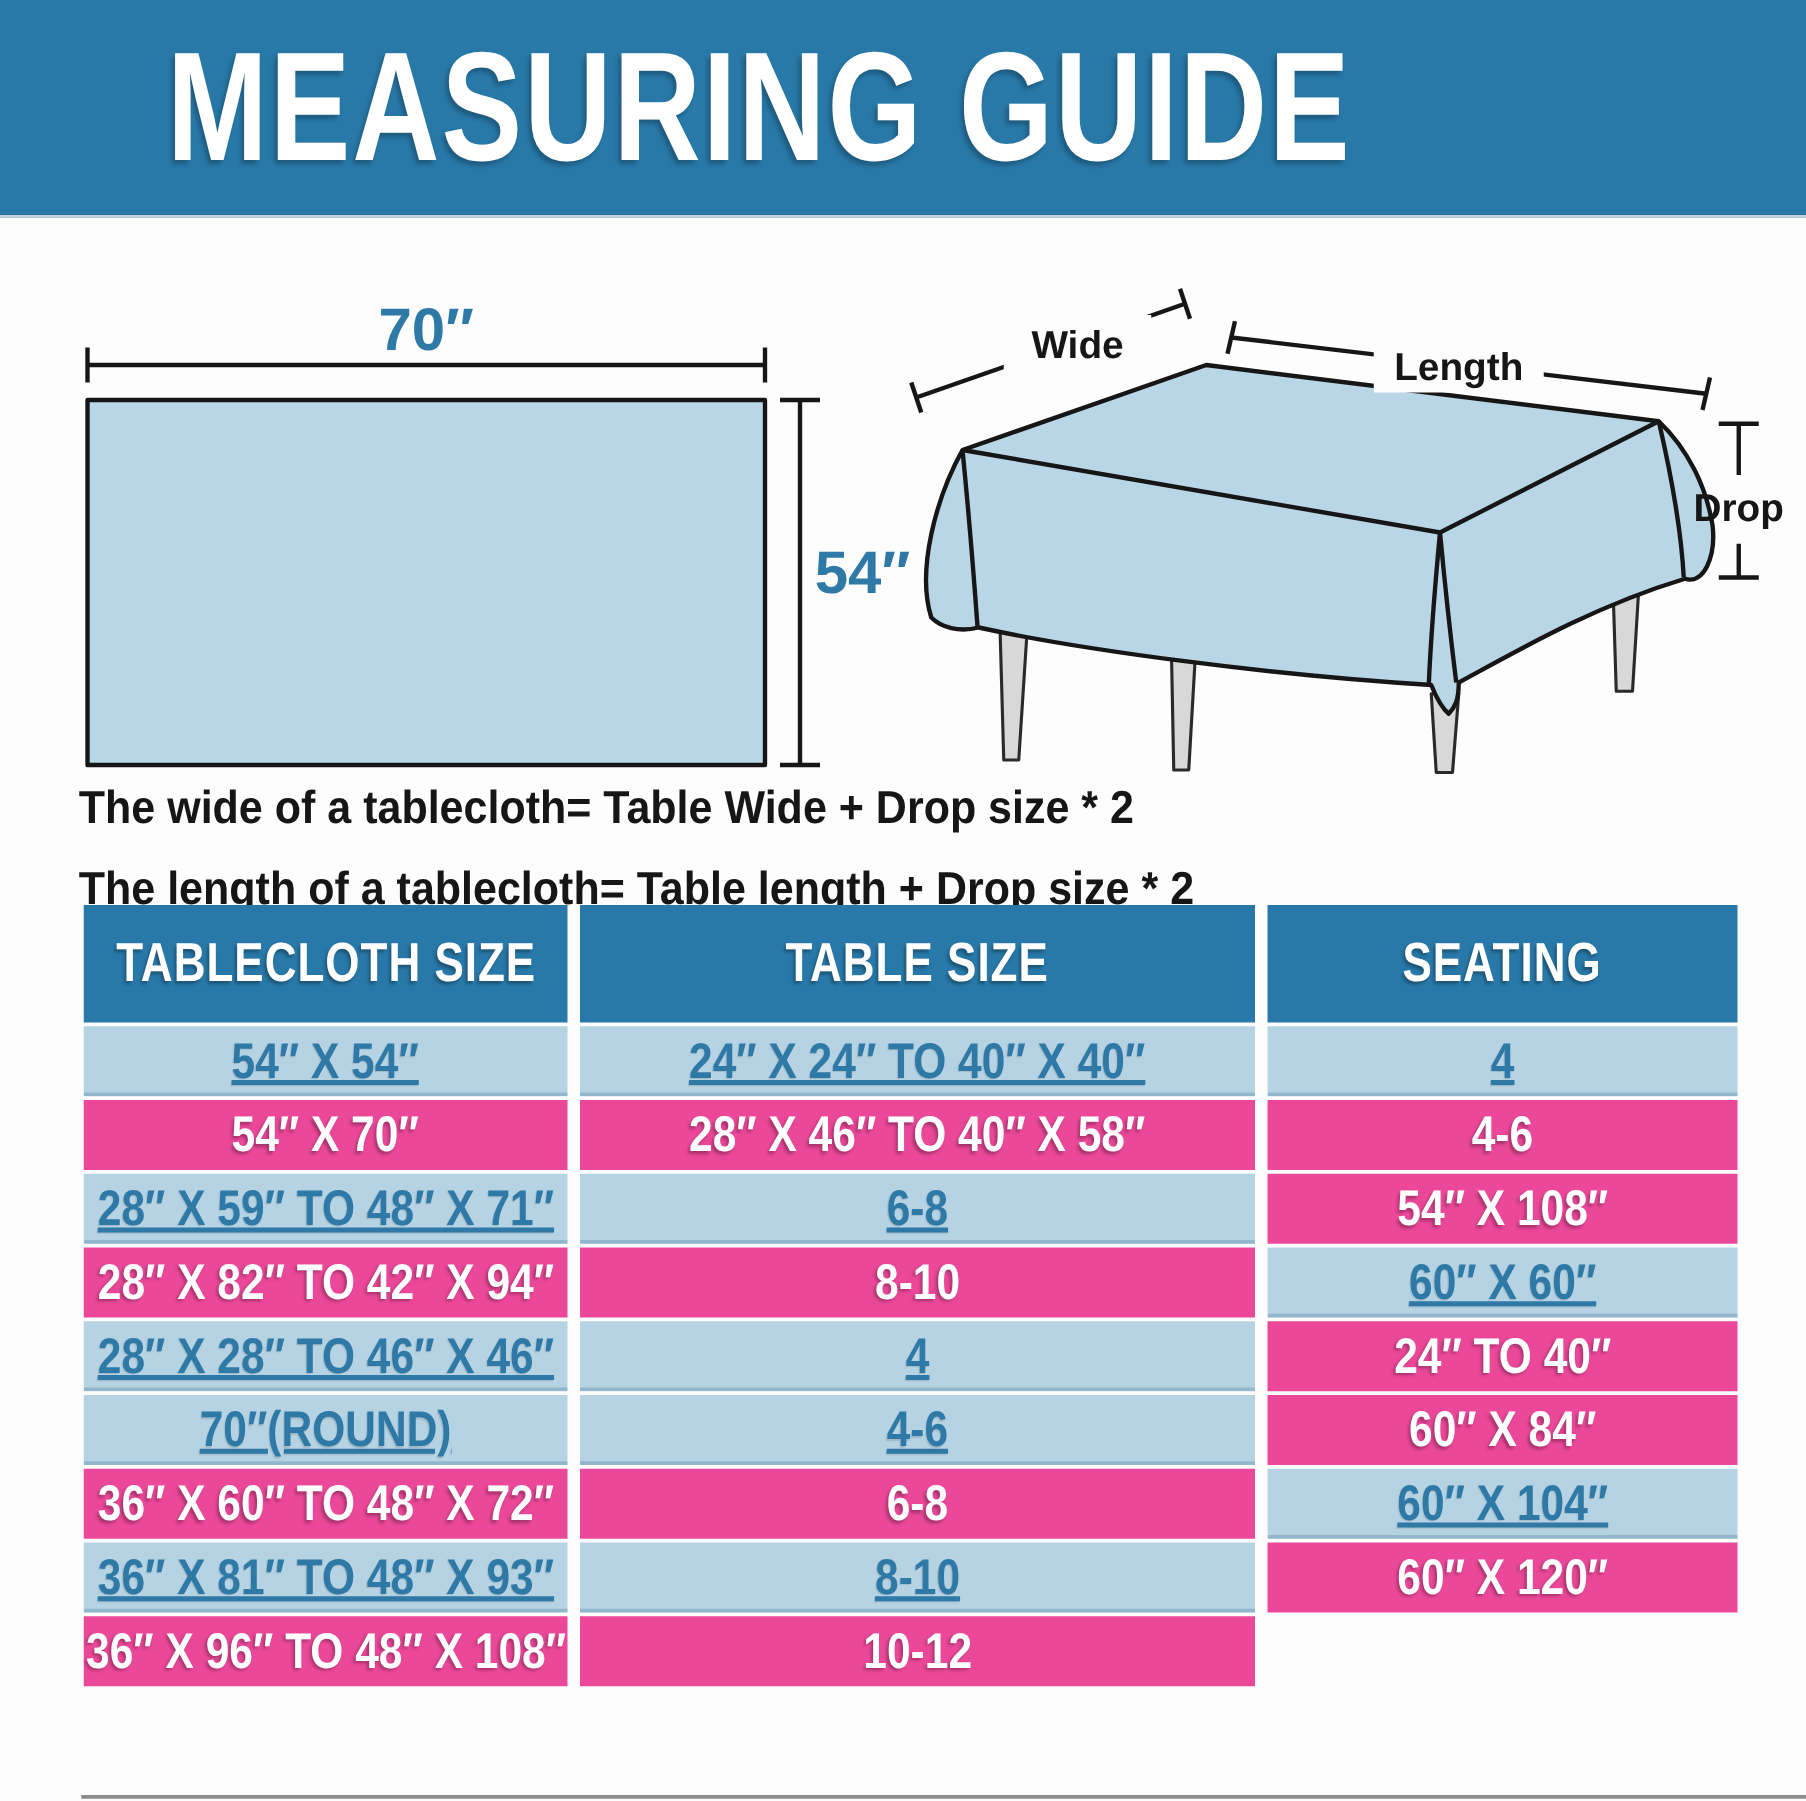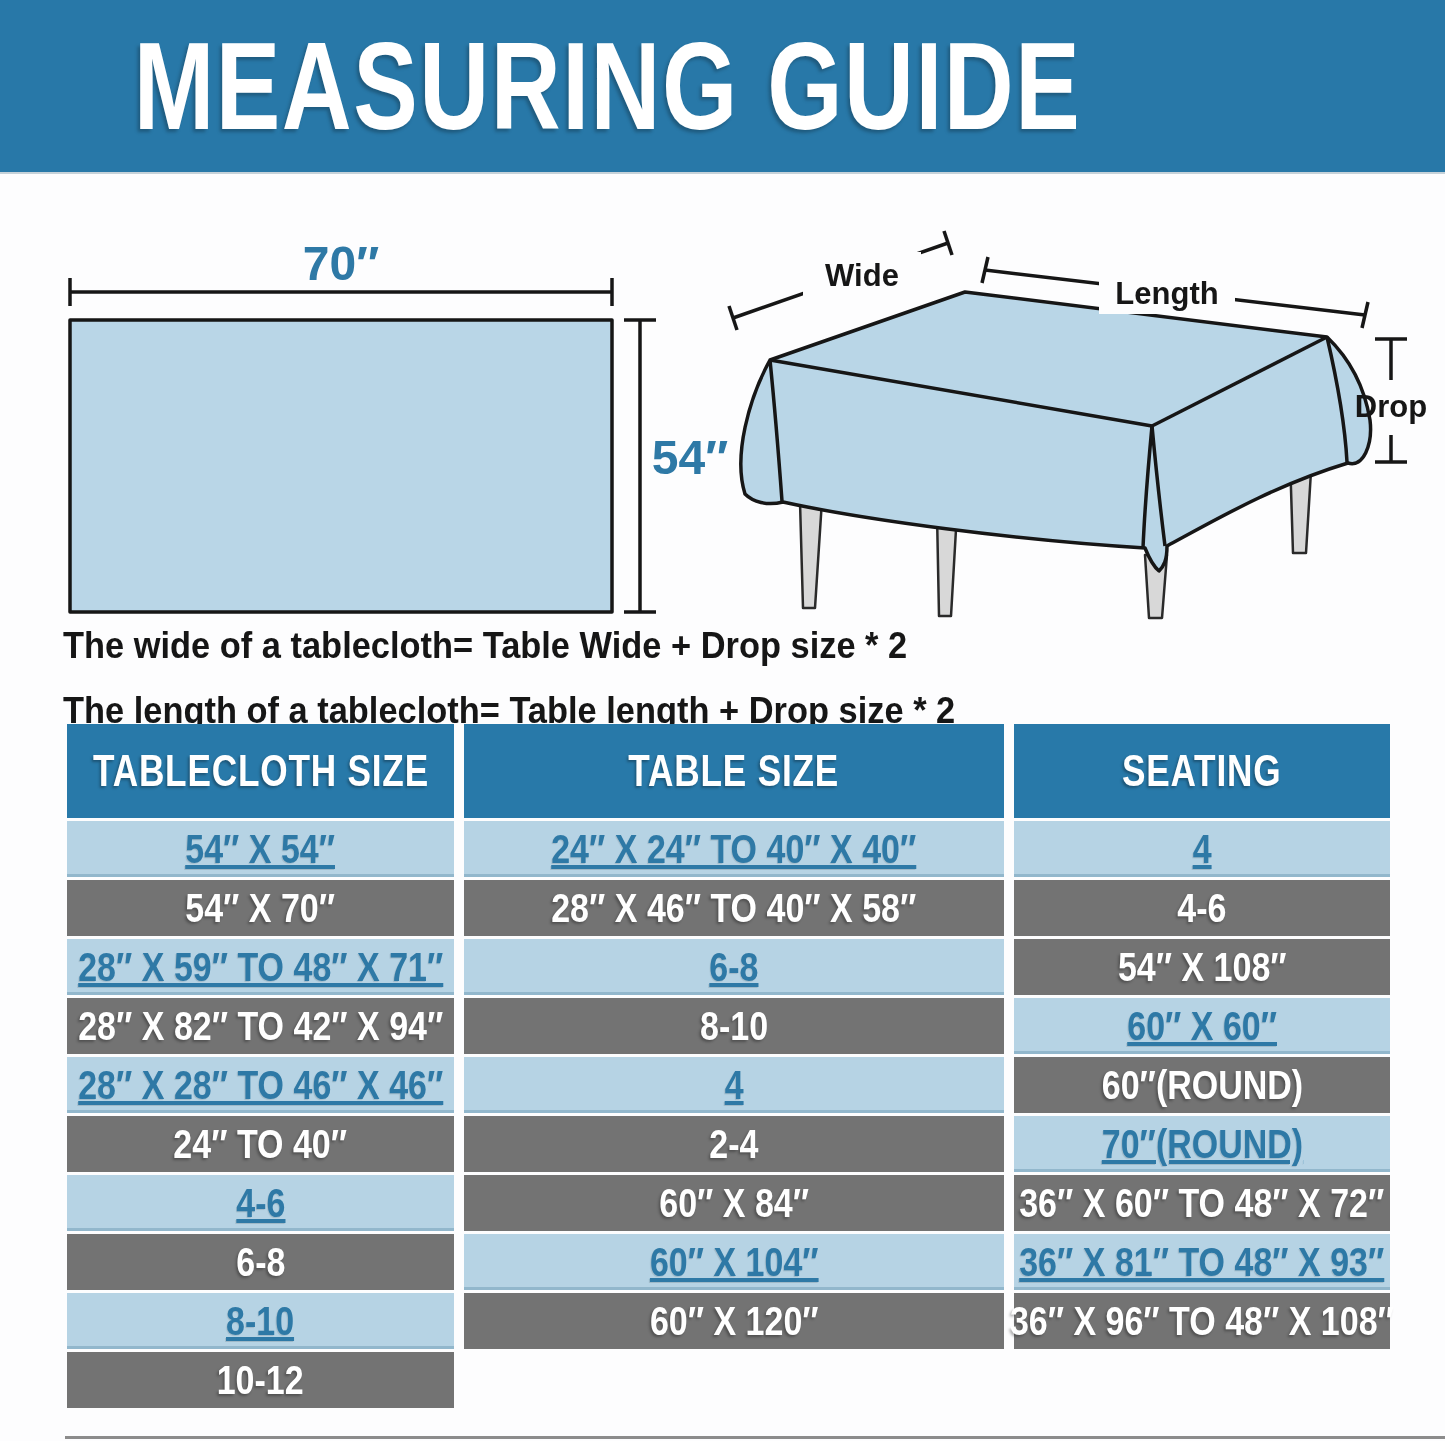--- a/index.html
+++ b/index.html
@@ -43,21 +43,21 @@
   }
   .cell { display:flex; align-items:center; justify-content:center; }
   .cell > span {
     display:inline-block; white-space:nowrap; font-weight:bold; font-size:40px;
     transform:scaleX(0.85);
   }
   .th { background:#2879a9; color:#ffffff; }
   .th > span { font-size:44px; transform:scaleX(0.8); letter-spacing:1px; text-shadow:-2px 2px 3px rgba(0,0,0,0.3); }
   .light { background:#b6d3e4; color:#2e79a6; box-shadow:inset 0 -3px 0 rgba(64,120,150,0.30);text-decoration:underline; }
   .light > span { text-shadow:-1px 1px 1px rgba(0,0,0,0.12); }
-  .dark { background:#737373; color:#ffffff; }
+  .dark { background:#ec4899; color:#ffffff; }
   .dark > span { text-shadow:-2px 2px 3px rgba(0,0,0,0.3); }
   .bottom-rule { position:absolute; left:65px; top:1436px; width:1380px; height:3px; background:#8c8c8c; }
 </style>
 </head>
 <body>
 
 <div class="page">
 
   <header class="banner">
     <span>MEASURING GUIDE</span>
@@ -183,27 +183,21 @@
         <span>60″ X 60″</span>
       </div>
     <div class="cell light">
         <span>28″ X 28″ TO 46″ X 46″</span>
       </div>
     <div class="cell light">
         <span>4</span>
       </div>
 
     <div class="cell dark">
-        <span>60″(ROUND)</span>
-      </div>
-    <div class="cell dark">
         <span>24″ TO 40″</span>
-      </div>
-    <div class="cell dark">
-        <span>2-4</span>
       </div>
 
     <div class="cell light">
         <span>70″(ROUND)</span>
       </div>
     <div class="cell light">
         <span>4-6</span>
       </div>
 
     <div class="cell dark">

